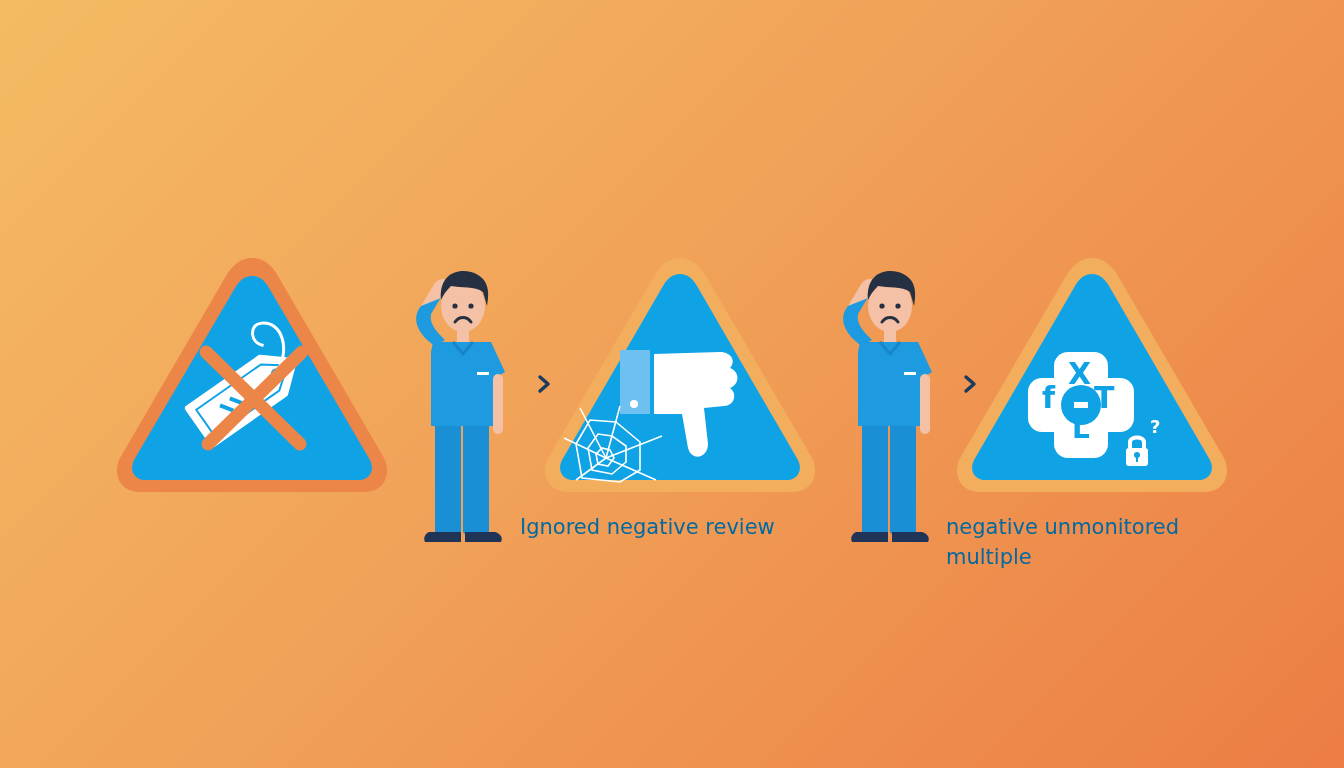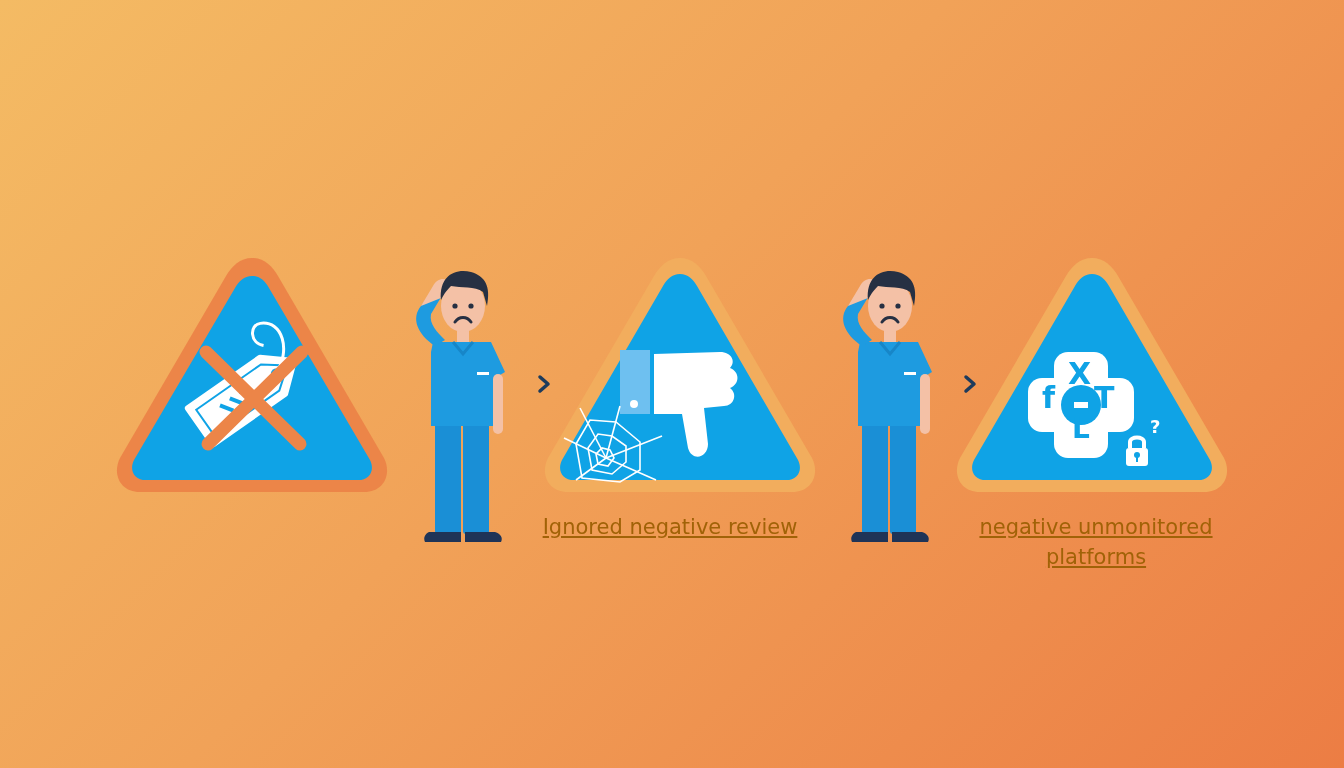--- a/index.html
+++ b/index.html
@@ -3,23 +3,23 @@
   <meta charset="utf-8">
   <style>
     html, body { margin: 0; padding: 0; }
     body {
       width: 1344px; height: 768px; overflow: hidden; position: relative;
       background: linear-gradient(135deg, #f4bb64 0%, #f1a258 45%, #ec7d44 100%);
       font-family: "DejaVu Sans", sans-serif;
     }
     .abs { position: absolute; }
     .label {
-      position: absolute; color: #a16207; font-weight: normal;
-      font-size: 21px; text-align: center; line-height: 26px;
-      font-family: "DejaVu Sans", sans-serif; letter-spacing: 0px; text-decoration: underline;
+      position: absolute; color: #0369a1; font-weight: normal;
+      font-size: 21px; line-height: 26px;
+      font-family: "DejaVu Sans", sans-serif; letter-spacing: 0px;
     }
     .chev { position: absolute; width: 16px; height: 20px; }
   </style>
 </head>
 <body>
 
 <svg class="abs" style="left:108px;top:248px" width="288" height="254" viewBox="0 0 288 254">
   <path d="M144,10 C156,10 164,18 170,28 L276,210 C284,226 276,244 256,244 L32,244 C12,244 4,226 12,210 L118,28 C124,18 132,10 144,10 Z" fill="#ec8548"></path>
   <path d="M144,28 C152,28 157,33 161,40 L262,212 C267,222 262,232 250,232 L38,232 C26,232 21,222 26,212 L127,40 C131,33 136,28 144,28 Z" fill="#0fa3e6"></path>
   <g transform="translate(140,145) rotate(-35)">
@@ -127,13 +127,13 @@
 
 <svg class="abs" style="left:1124px;top:432px" width="26" height="38" viewBox="0 0 26 38">
   <path d="M6,16 L6,10 C6,4 20,4 20,10 L20,16" fill="none" stroke="#fff" stroke-width="4"></path>
   <rect x="2" y="16" width="22" height="18" rx="3" fill="#fff"></rect>
   <circle cx="13" cy="23" r="3" fill="#0fa3e6"></circle>
     <rect x="12" y="24" width="2" height="6" fill="#0fa3e6"></rect>
 </svg>
 <div class="abs" style="left:1150px;top:416px;font:bold 18px 'DejaVu Sans',sans-serif;color:#fff">?</div>
 
 <div class="label" style="left:946px;top:514px;width:300px;">negative unmonitored</div>
-<div class="label" style="left:946px;top:544px;width:300px;">platforms</div>
+<div class="label" style="left:946px;top:544px;width:300px;">multiple</div>
 
 </body></html>

